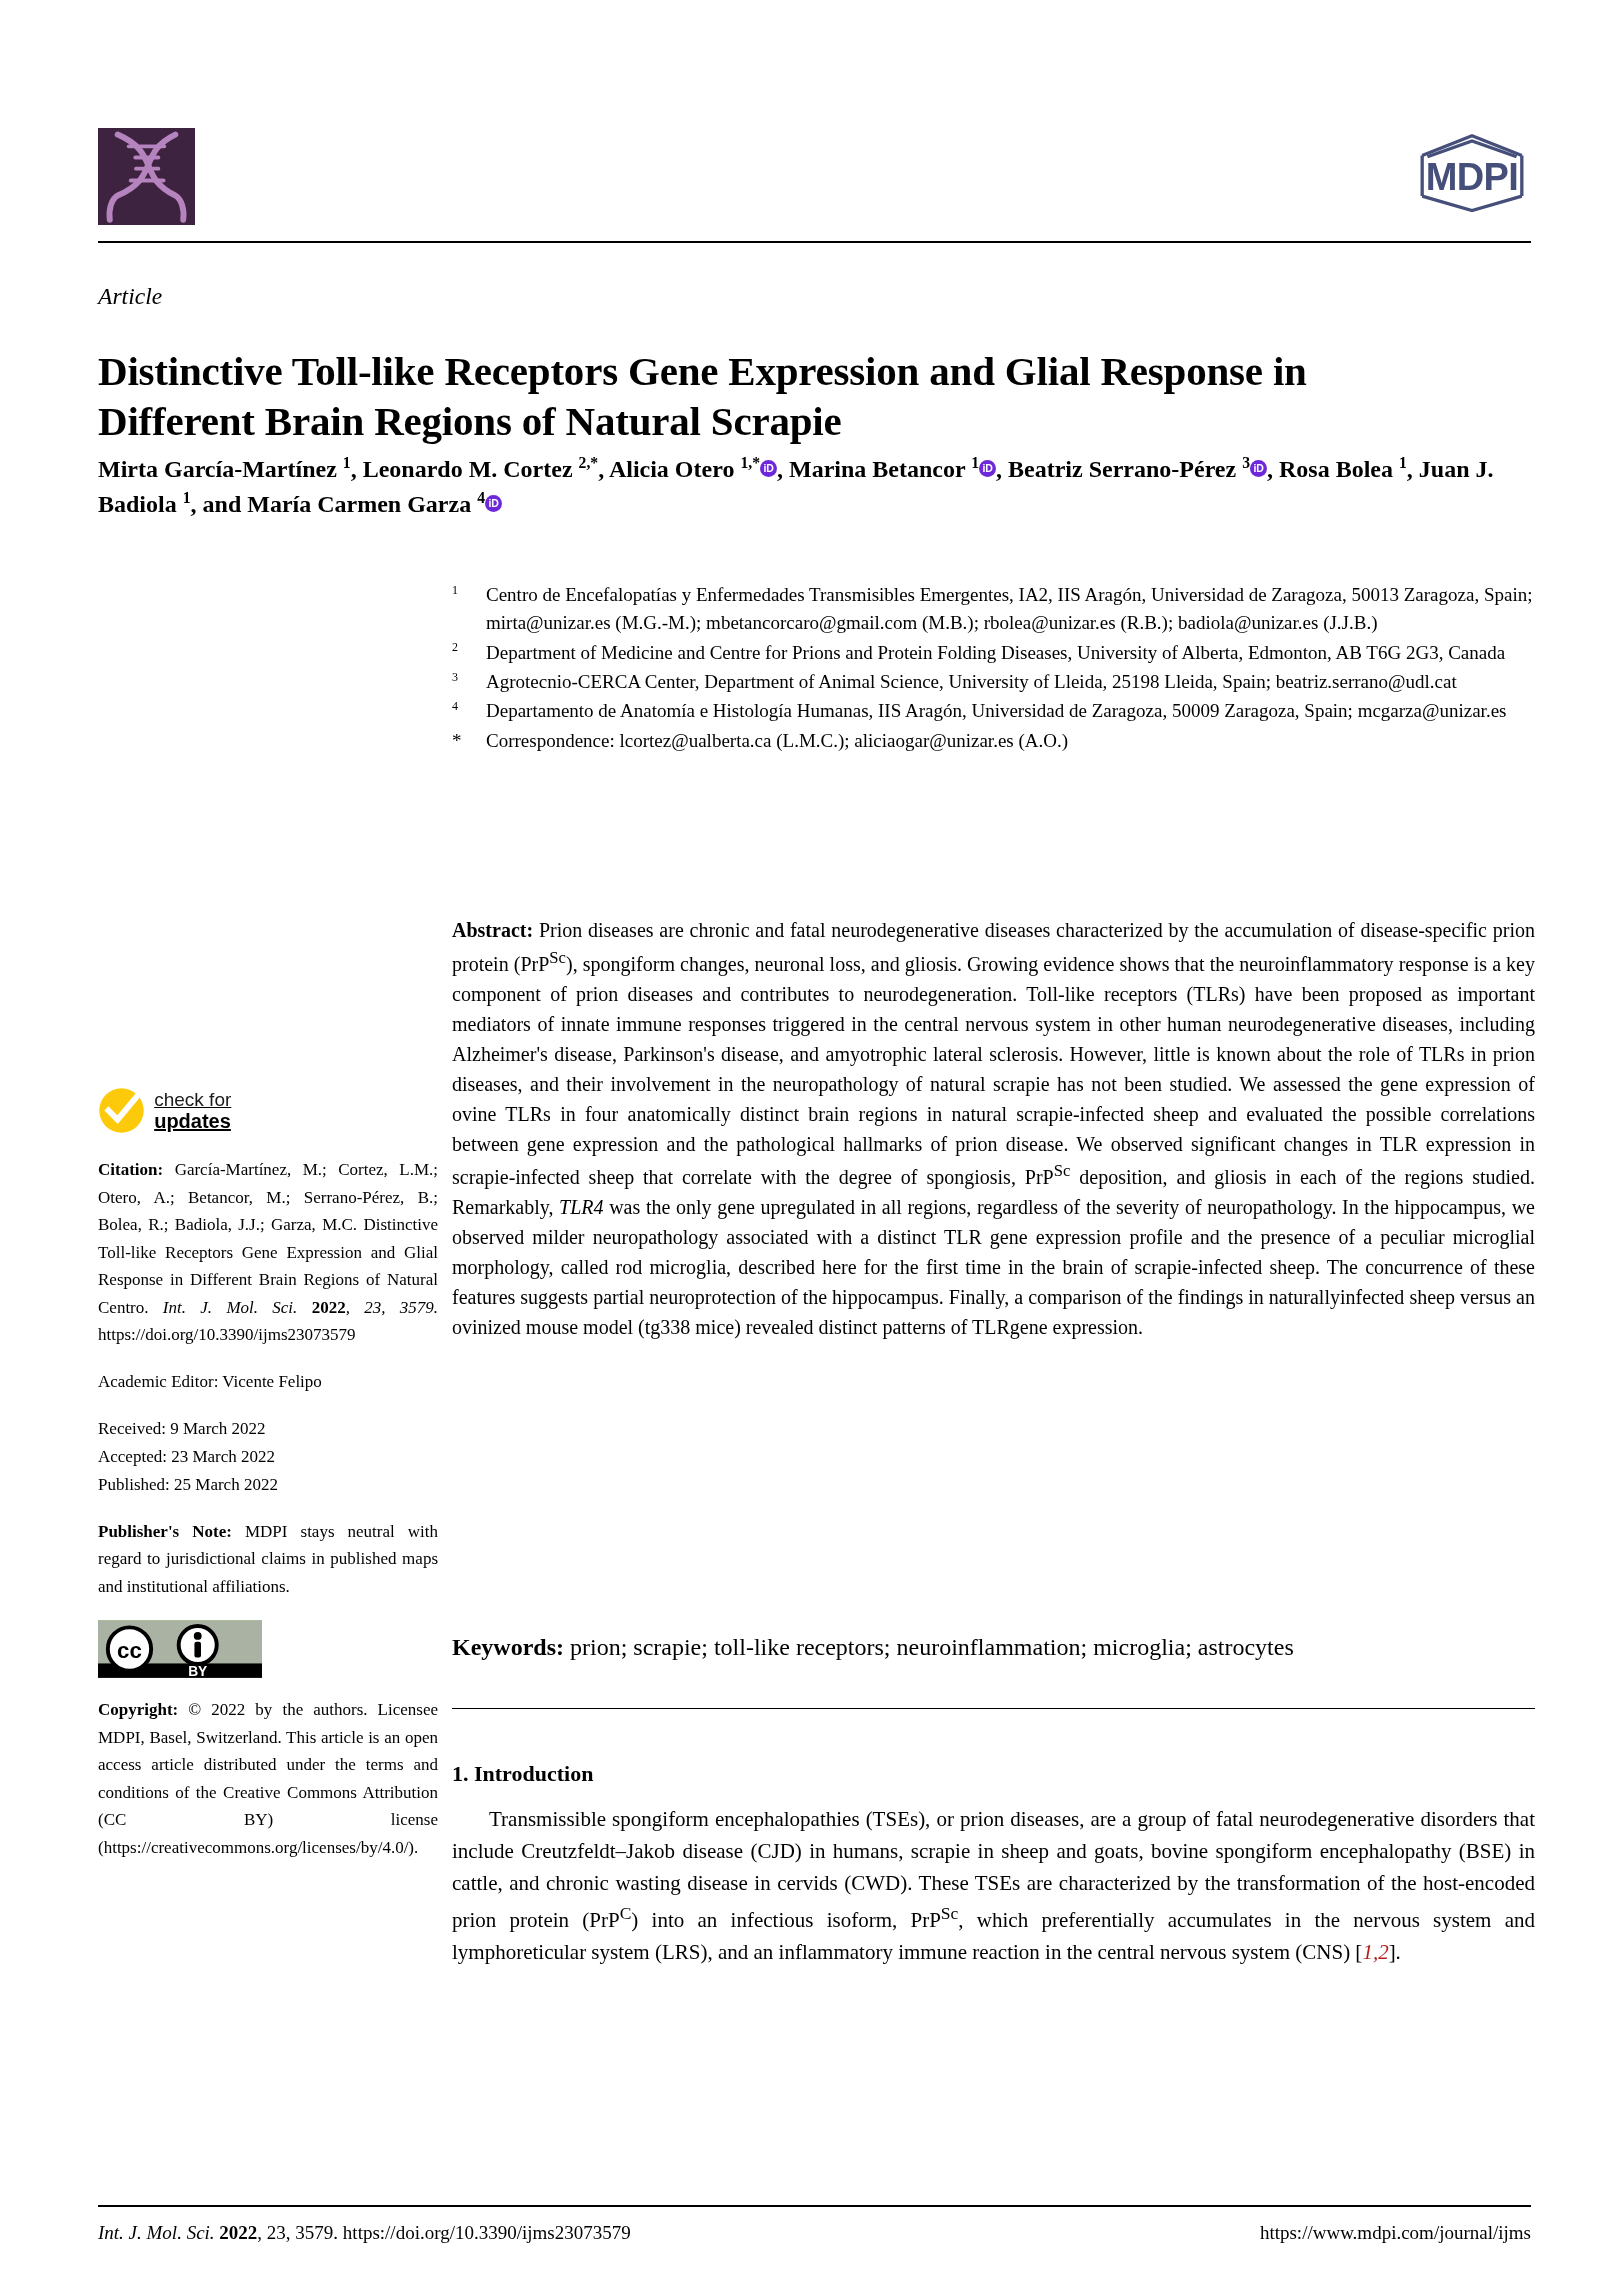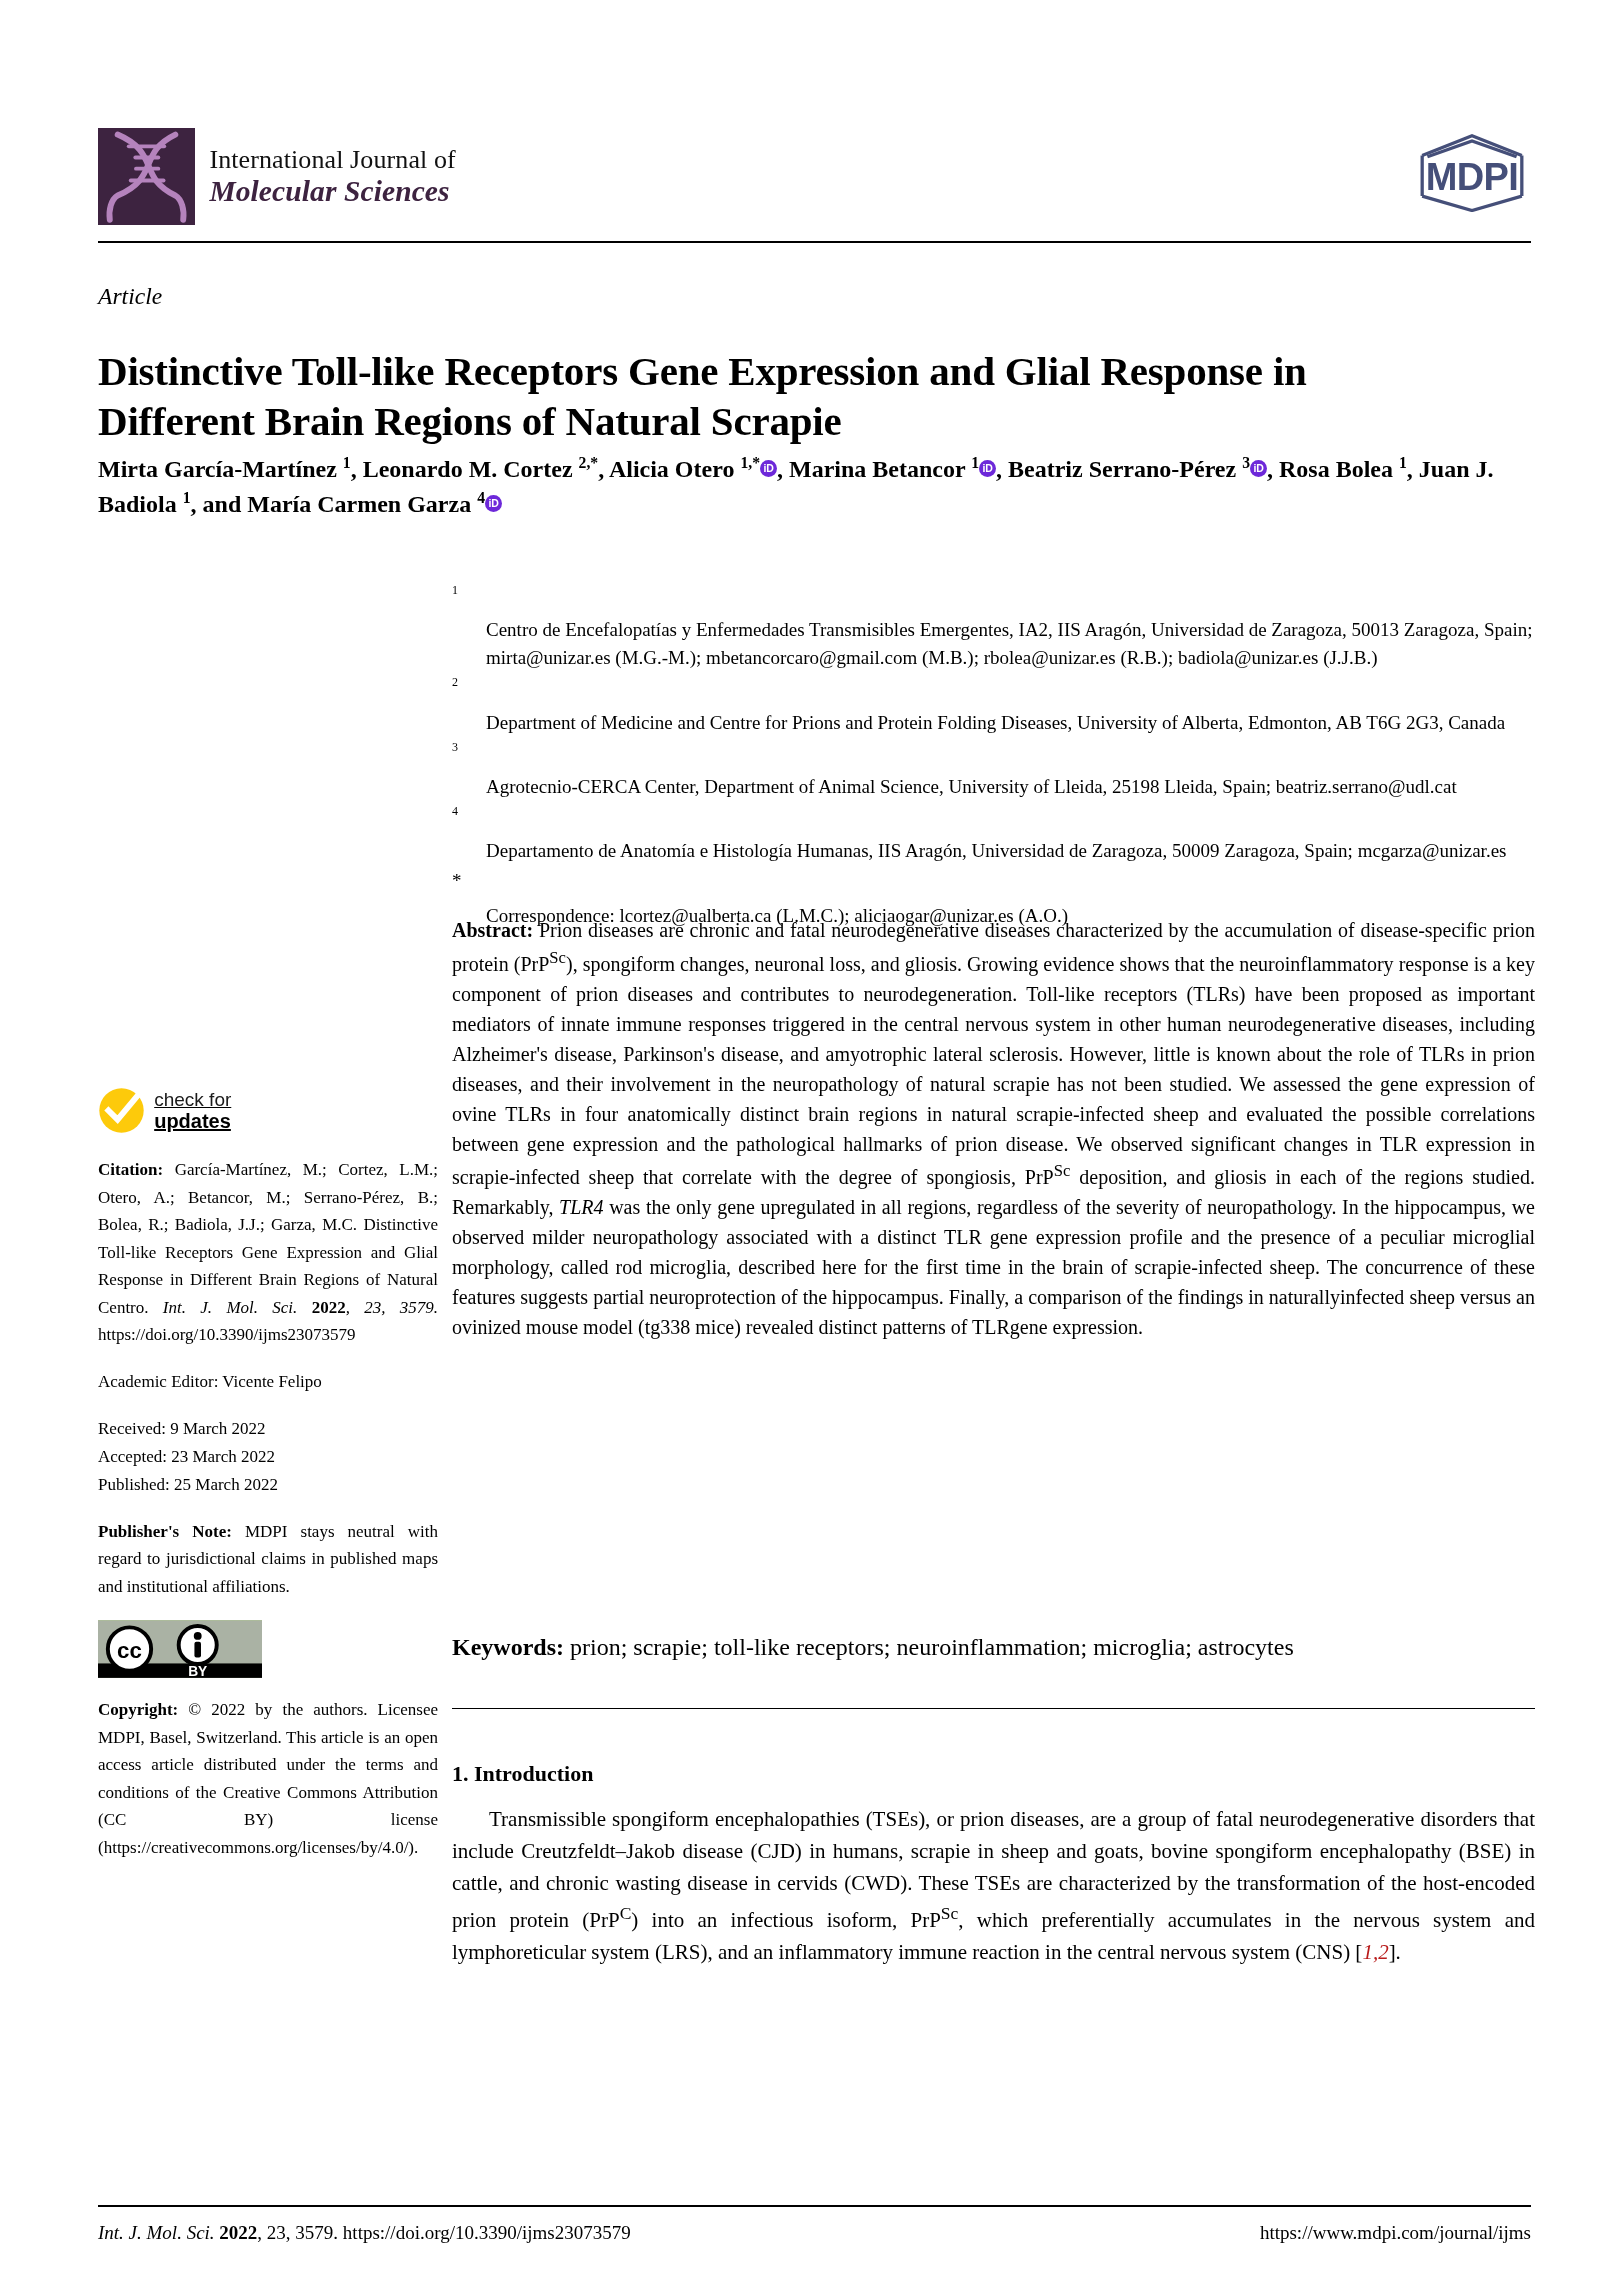--- a/index.html
+++ b/index.html
@@ -134,21 +134,21 @@
     display: flex;
     margin-bottom: 1.3px;
   }
   .aff-marker {
     width: 34px;
     flex: 0 0 34px;
     font-size: 14.4px;
     padding-top: 0.7px;
   }
   .aff-marker.star { font-size: 19px; }
-  .aff-text { flex: 1; margin-top: 35px; }
+  .aff-text { flex: 1; }
 
   
   .abstract {
     position: absolute;
     left: 452px;
     top: 915px;
     width: 1083px;
     font-size: 20px;
     line-height: 1.50;
     text-align: justify;
@@ -267,24 +267,20 @@
             <path d="M118 10 C 60 38, 95 75, 30 103 C 20 109, 16 125, 18 140"></path>
           </g>
           <g stroke="#b583bd" stroke-width="6" stroke-linecap="round">
             <line x1="47" y1="28" x2="101" y2="28"></line>
             <line x1="57" y1="45" x2="92" y2="45"></line>
             <line x1="58" y1="62" x2="92" y2="62"></line>
             <line x1="50" y1="80" x2="100" y2="80"></line>
           </g>
         </svg>
       </div>
-      <div class="journal-name">
-        <span class="jn-line1">International Journal of</span>
-        <span class="jn-line2">Molecular Sciences</span>
-      </div>
     </div>
 
     <div class="mdpi-logo">
       <svg width="118" height="79" viewBox="0 0 180 120">
         <g stroke="#454f79" stroke-width="5" fill="none">
           <path d="M14 34 L14 96 M166 34 L166 96"></path>
           <path d="M14 34 L90 4 L166 34"></path>
           <path d="M22 36 L90 12 L158 36"></path>
           <path d="M14 96 L90 118 L166 96"></path>
         </g>

